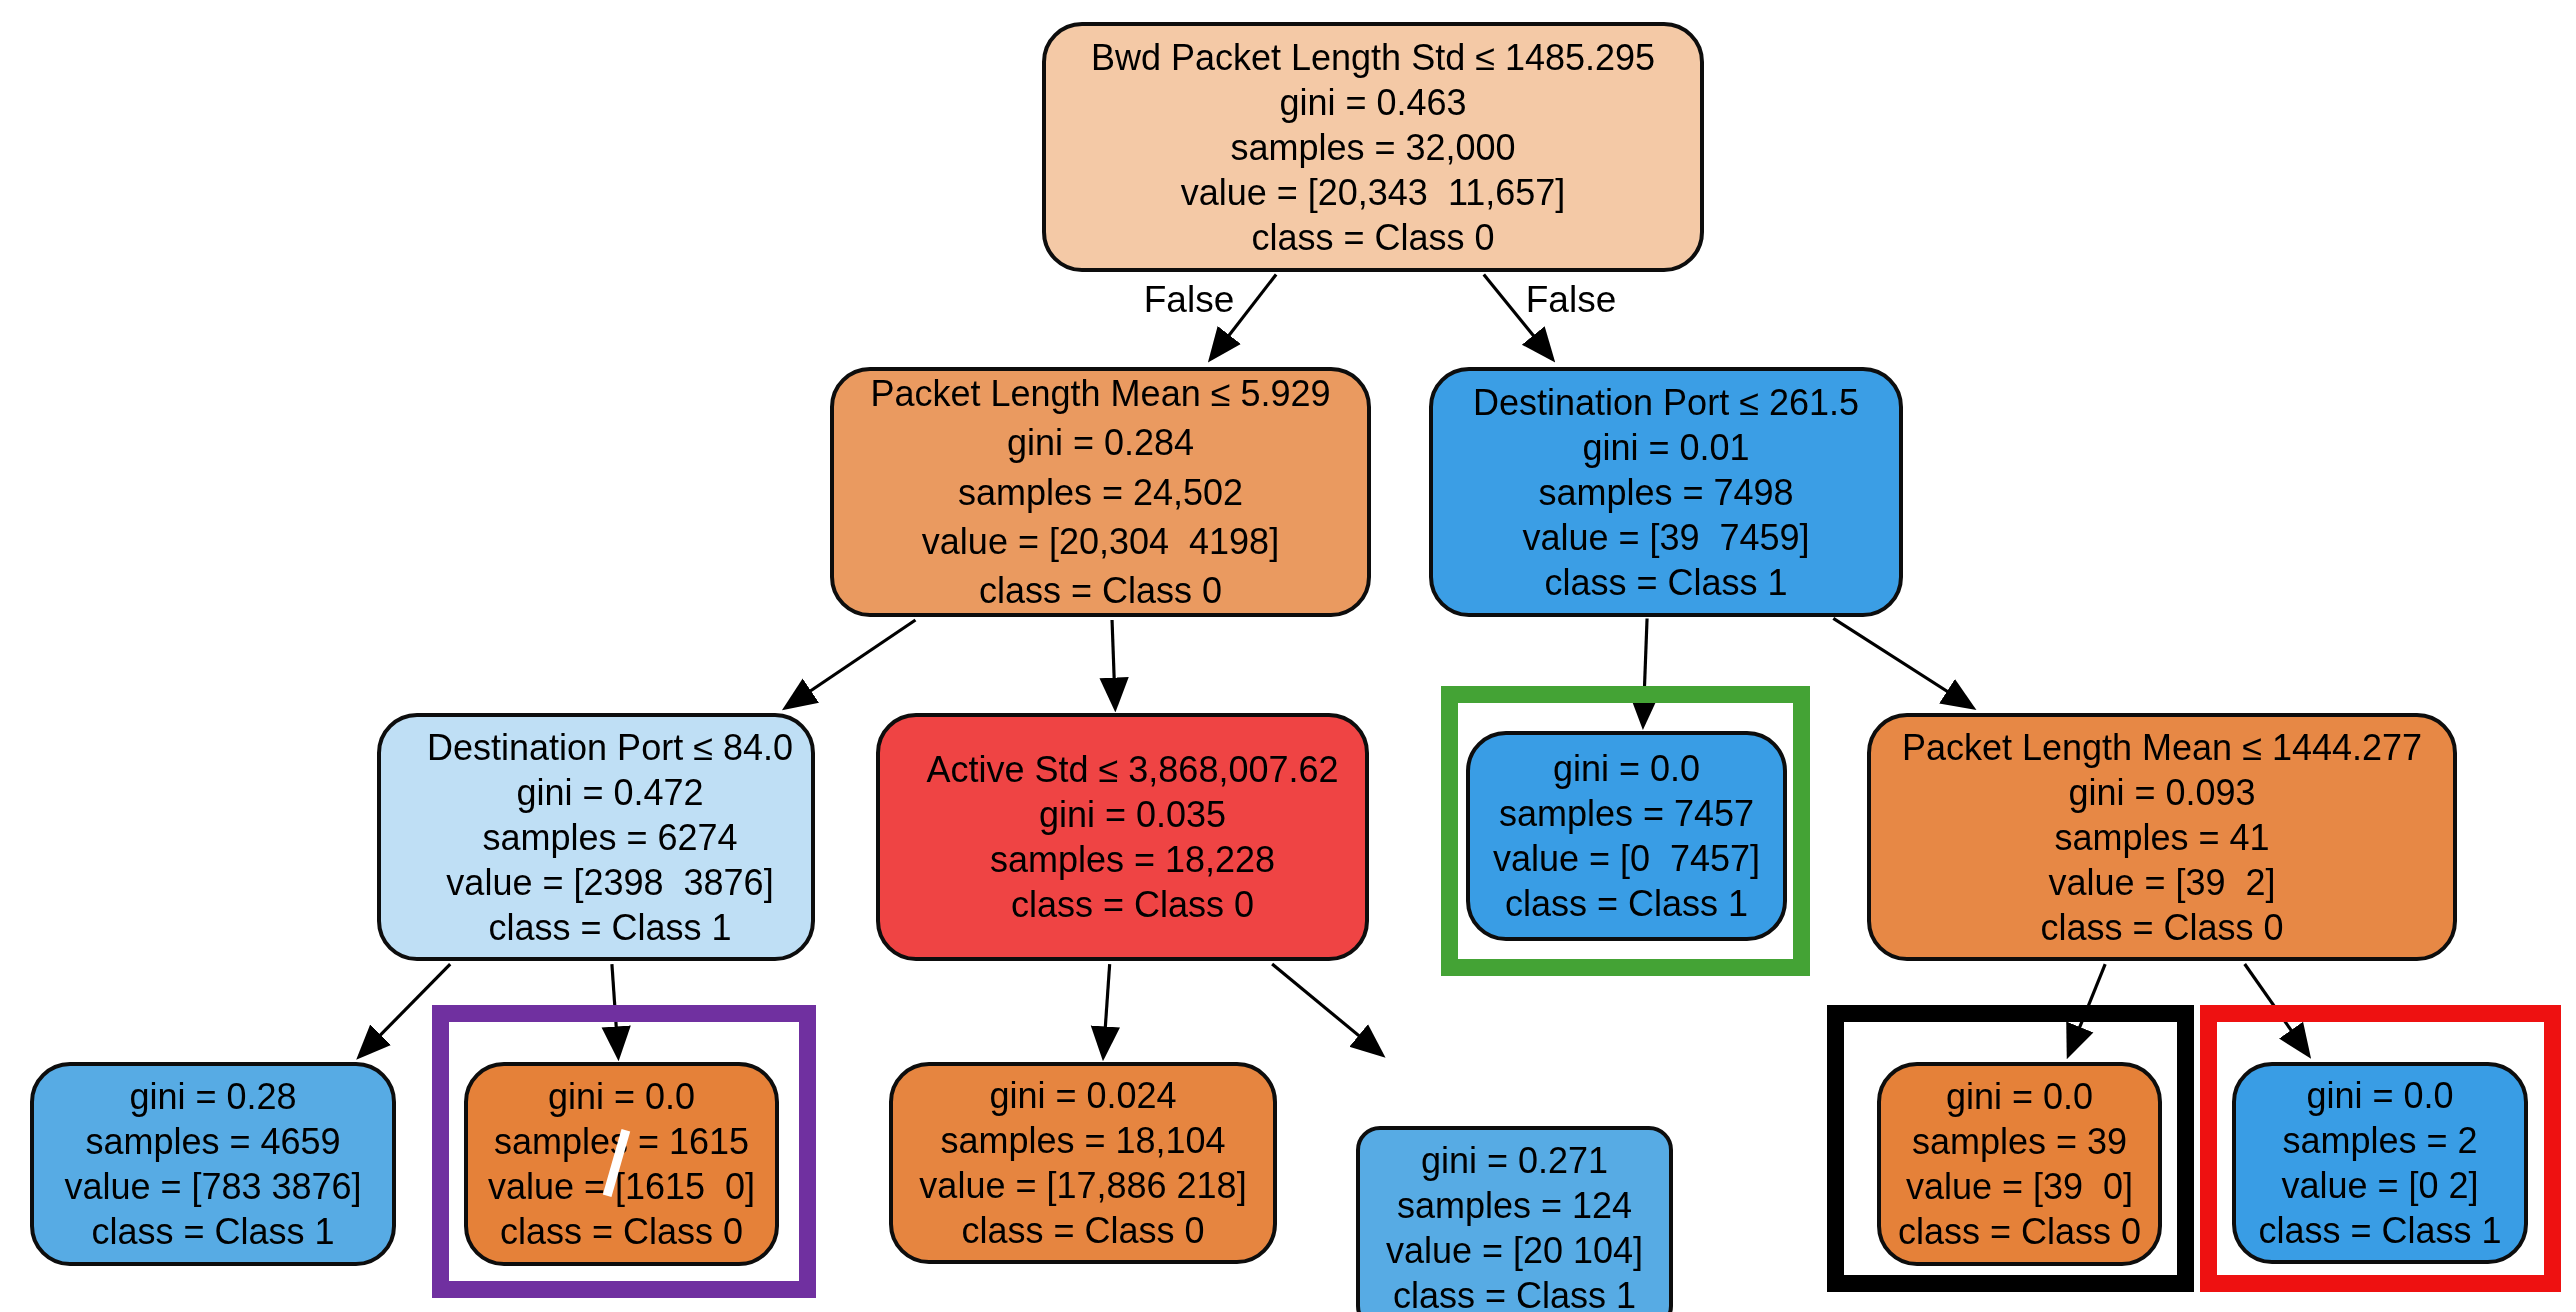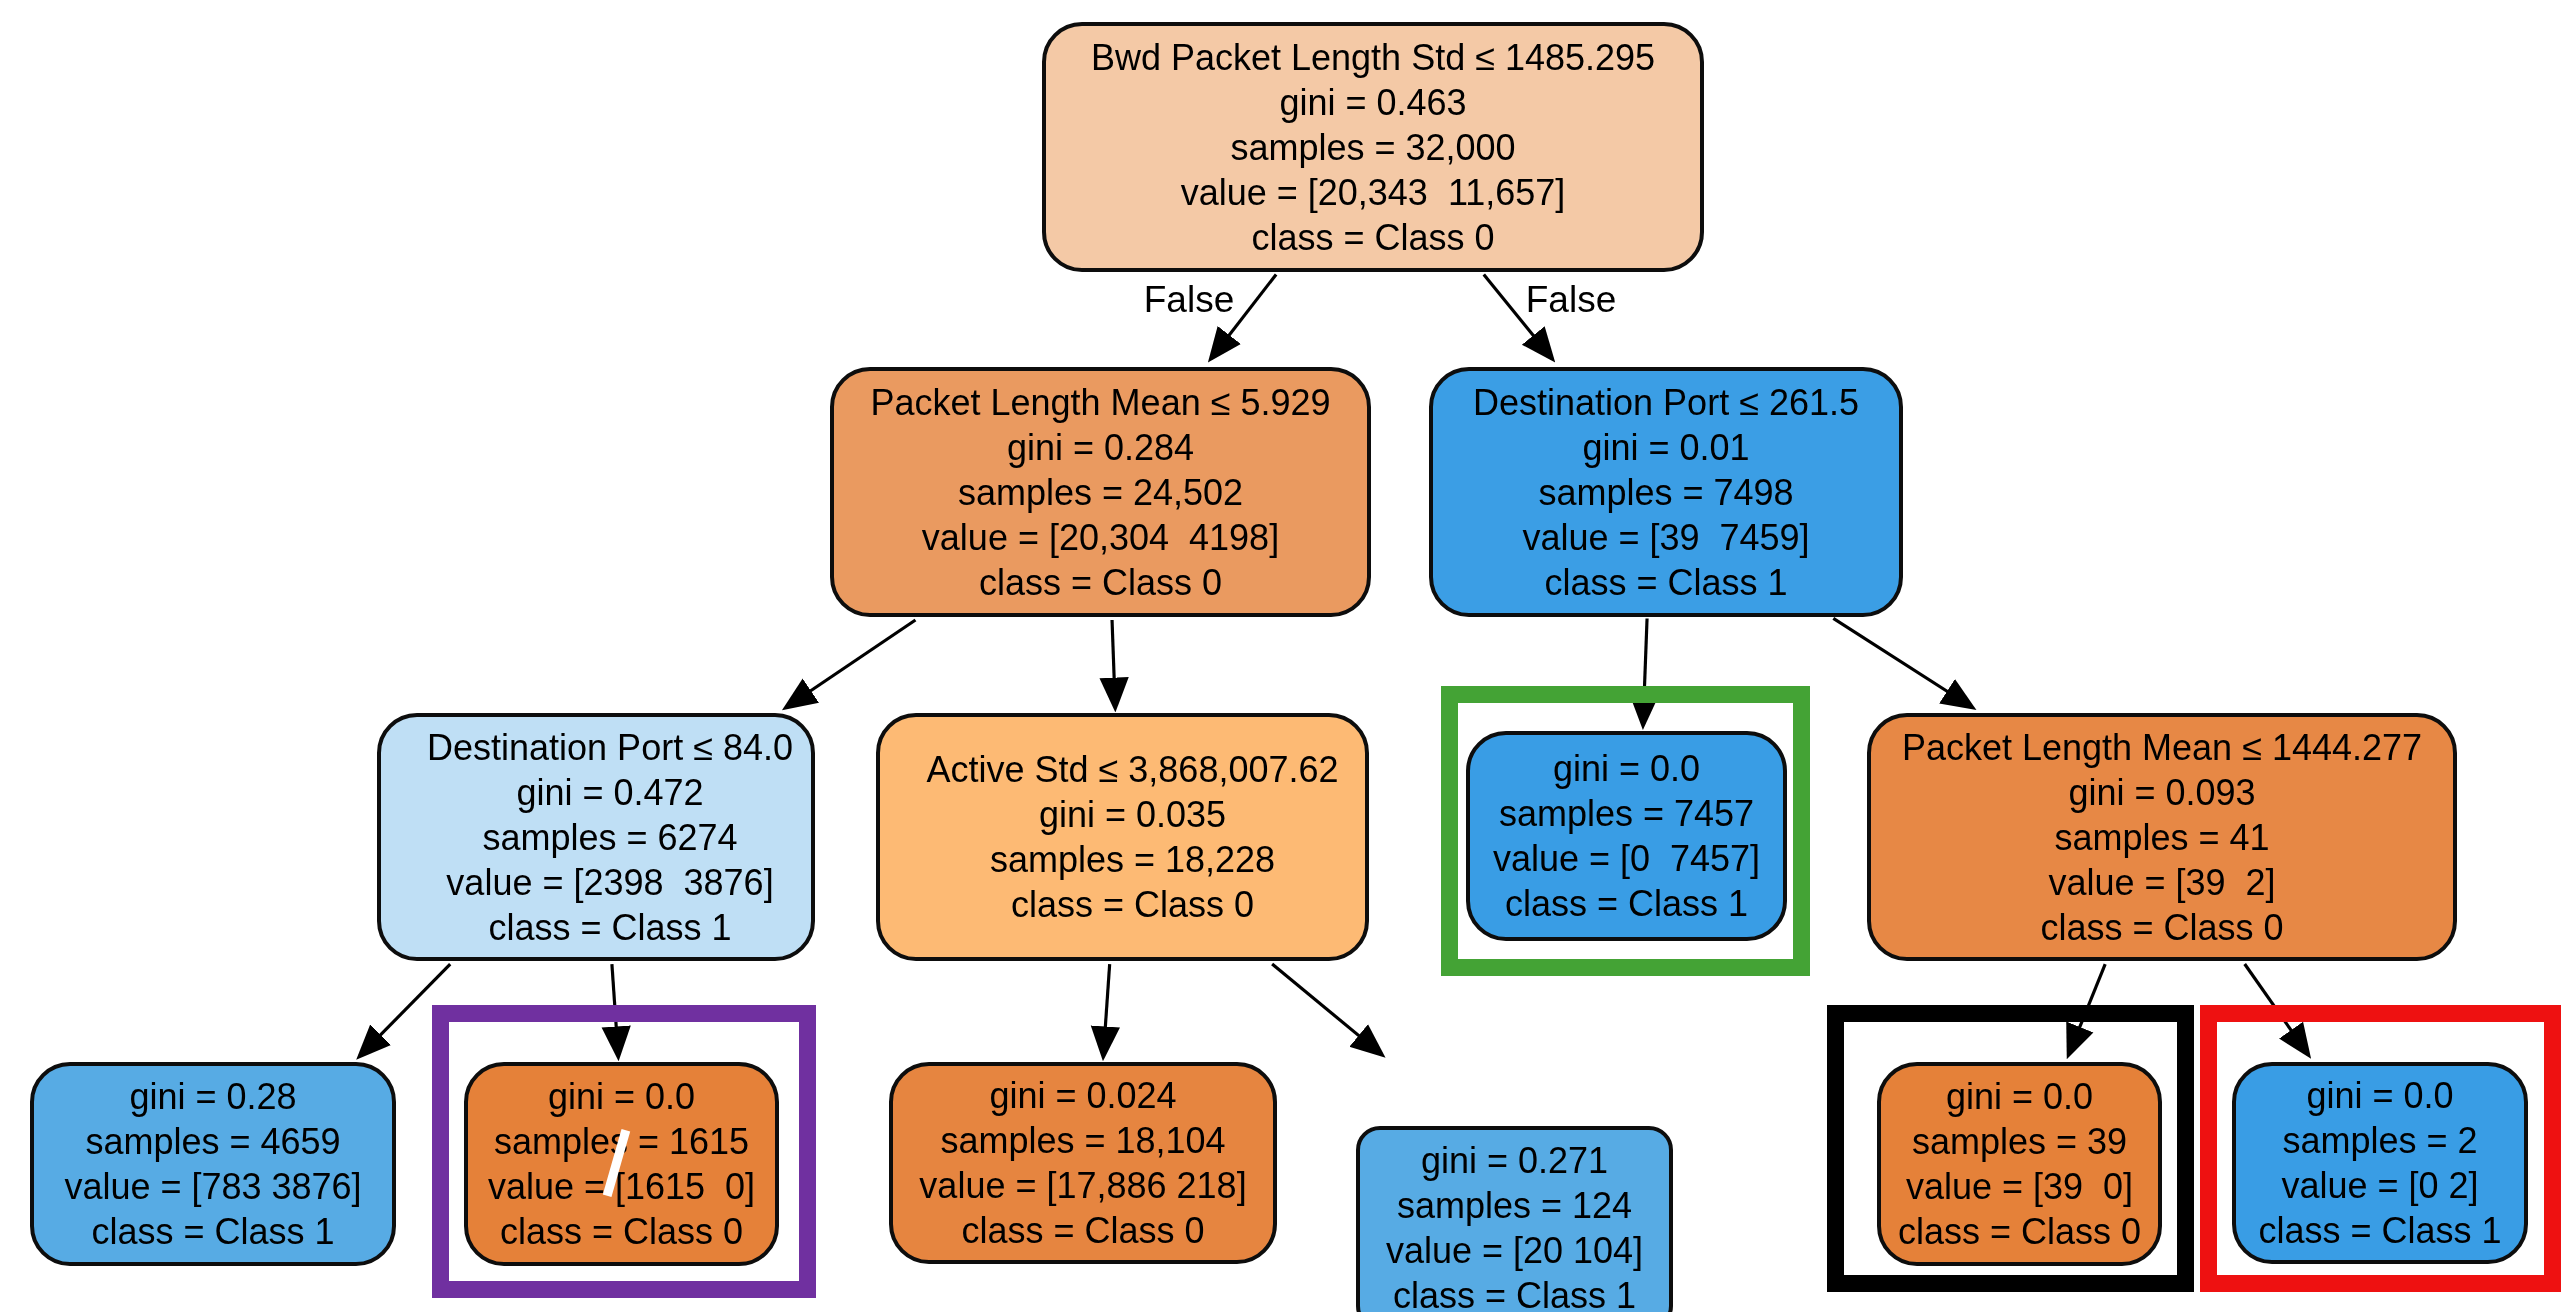--- a/index.html
+++ b/index.html
@@ -29,21 +29,21 @@
     position: absolute;
     box-sizing: border-box;
     border-style: solid;
     border-width: 17.4px;
     background: transparent;
   }
   .edge-label { position: absolute; font-size: 37px; transform: translate(-50%, -50%); }
 
   
   .n-root        { left: 1042px; top: 22px;   width: 662px; height: 250px; }
-  .n-l2-left     { left: 830px; top: 367px;  width: 541px; height: 250px; }
+  .n-l2-left     { left: 830px; top: 367px;  width: 541px; height: 250px; justify-content: space-between; }
   .n-l2-right    { left: 1429px; top: 367px;  width: 474px; height: 250px; }
   .n-l3-dest84   { left: 377px;  top: 713px;  width: 438px; height: 248px; padding-left: 28px; }
   .n-l3-active   { left: 876px; top: 713px;  width: 493px; height: 248px; }
   .n-green-leaf  { left: 1466px; top: 731px;  width: 321px; height: 210px; }
   .n-l3-plm1444  { left: 1867px; top: 713px;  width: 590px; height: 248px; }
   .n-leaf1       { left: 30px;   top: 1062px; width: 366px; height: 204px; }
   .n-purple-leaf { left: 464px;  top: 1062px; width: 315px; height: 204px; }
   .n-leaf3       { left: 889px; top: 1062px; width: 388px; height: 202px; }
   .n-leaf4       { left: 1356px; top: 1126px; width: 317px; height: 204px; border-radius: 24px; }
   .n-black-leaf  { left: 1877px; top: 1062px; width: 285px; height: 204px; }
@@ -126,21 +126,21 @@
   </div>
 
   <div class="node n-l3-dest84" style="background-color: rgb(191, 223, 245);">
     <div class="line">Destination Port ≤ 84.0</div>
     <div class="line">gini = 0.472</div>
     <div class="line">samples = 6274</div>
     <div class="line">value = [2398&nbsp;&nbsp;3876]</div>
     <div class="line">class = Class 1</div>
   </div>
 
-  <div class="node n-l3-active" style="background-color: #fdba74; padding-left: 20px;">
+  <div class="node n-l3-active" style="background-color: #ef4444; padding-left: 20px;">
     <div class="line">Active Std ≤ 3,868,007.62</div>
     <div class="line">gini = 0.035</div>
     <div class="line">samples = 18,228</div>
     <div class="line">class = Class 0</div>
   </div>
 
   <div class="node n-green-leaf" style="background-color: rgb(57, 157, 229);">
     <div class="line">gini = 0.0</div>
     <div class="line">samples = 7457</div>
     <div class="line">value = [0&nbsp;&nbsp;7457]</div>

